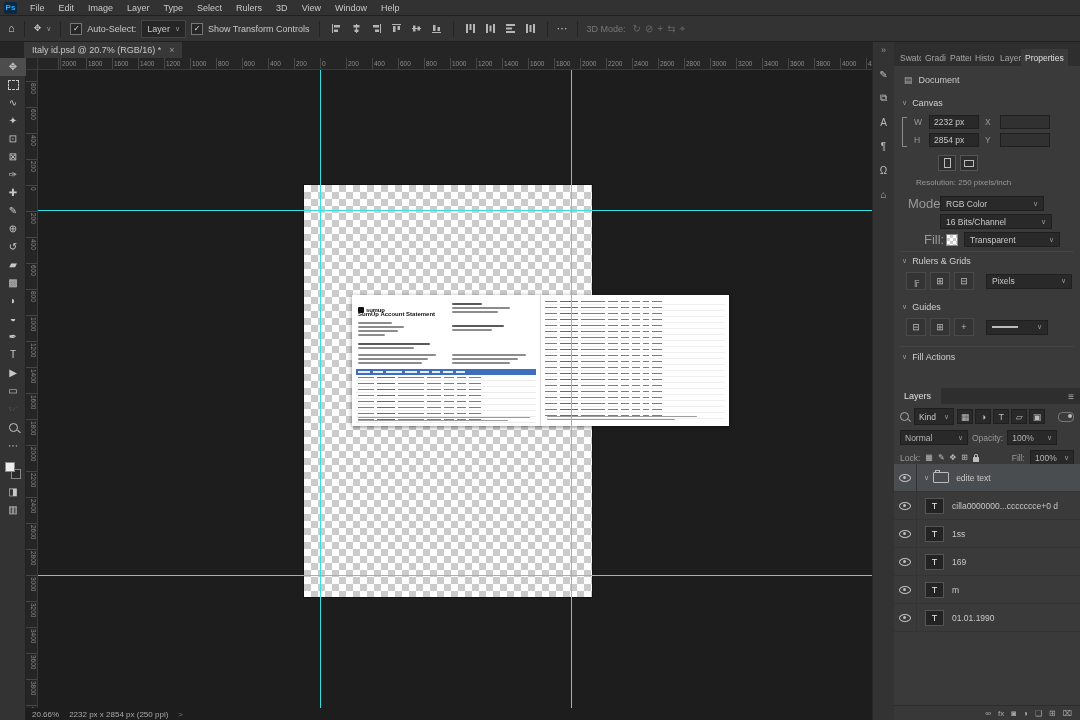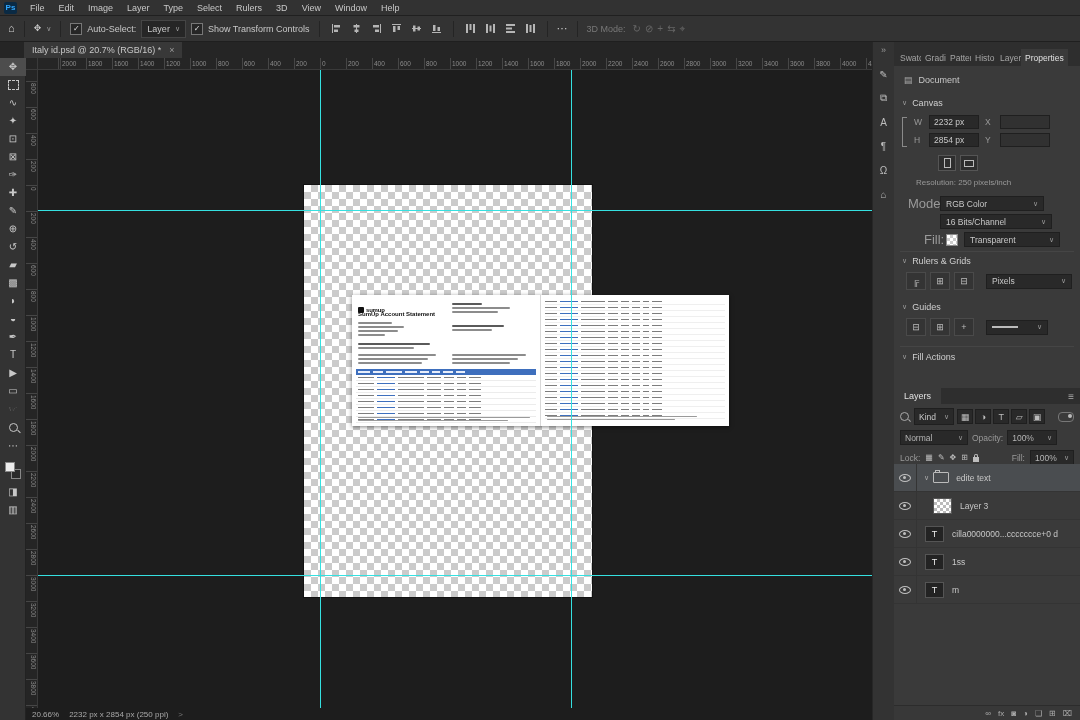--- a/index.html
+++ b/index.html
@@ -970,58 +970,66 @@
           <span class="eye-cell" data-name="layer-visibility-toggle">
             <span class="eye" data-name="eye-icon"></span>
           </span>
           <span class="chev" data-name="group-expand-icon">∨</span>
           <span class="folder" data-name="folder-icon"></span>
 
           <span class="lname" data-name="layer-name">edite text</span>
         </div>
 
 
-        <div class="lrow t-image t-indent" data-name="layer-row">
-          <span class="eye-cell" data-name="layer-visibility-toggle">
-            <span class="eye" data-name="eye-icon"></span>
-          </span>
-
-          <span class="thumb" data-name="layer-thumbnail"></span>
-          <span class="lname" data-name="layer-name">Layer 3</span>
-        </div>
 
         <div class="lrow t-text" data-name="layer-row">
           <span class="eye-cell" data-name="layer-visibility-toggle">
             <span class="eye" data-name="eye-icon"></span>
           </span>
 
           <span class="thumb" data-name="layer-thumbnail"></span>
           <span class="lname" data-name="layer-name">cilla0000000...ccccccce+0 d</span>
         </div>
 
         <div class="lrow t-text" data-name="layer-row">
           <span class="eye-cell" data-name="layer-visibility-toggle">
             <span class="eye" data-name="eye-icon"></span>
           </span>
 
           <span class="thumb" data-name="layer-thumbnail"></span>
           <span class="lname" data-name="layer-name">1ss</span>
         </div>
 
-
         <div class="lrow t-text" data-name="layer-row">
           <span class="eye-cell" data-name="layer-visibility-toggle">
             <span class="eye" data-name="eye-icon"></span>
           </span>
 
           <span class="thumb" data-name="layer-thumbnail"></span>
+          <span class="lname" data-name="layer-name">169</span>
+        </div>
+
+        <div class="lrow t-text" data-name="layer-row">
+          <span class="eye-cell" data-name="layer-visibility-toggle">
+            <span class="eye" data-name="eye-icon"></span>
+          </span>
+
+          <span class="thumb" data-name="layer-thumbnail"></span>
           <span class="lname" data-name="layer-name">m</span>
         </div>
 
 
+        <div class="lrow t-text" data-name="layer-row">
+          <span class="eye-cell" data-name="layer-visibility-toggle">
+            <span class="eye" data-name="eye-icon"></span>
+          </span>
+
+          <span class="thumb" data-name="layer-thumbnail"></span>
+          <span class="lname" data-name="layer-name">01.01.1990</span>
+        </div>
       </div>
     <div class="lbottom" data-name="layers-bottom-bar">
 
     <span class="lbicon" data-name="link-layers-icon">∞</span>
         <span class="lbicon" data-name="layer-effects-icon">fx</span>
         <span class="lbicon" data-name="layer-mask-icon">◙</span>
         <span class="lbicon" data-name="adjustment-layer-icon">◑</span>
         <span class="lbicon" data-name="layer-group-icon">❏</span>
         <span class="lbicon" data-name="new-layer-icon">⊞</span>
         <span class="lbicon" data-name="delete-layer-icon">⌧</span>

